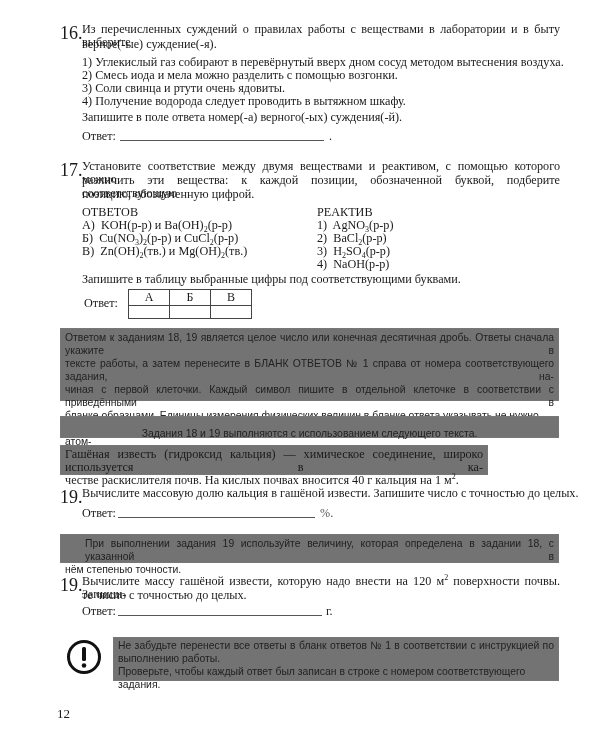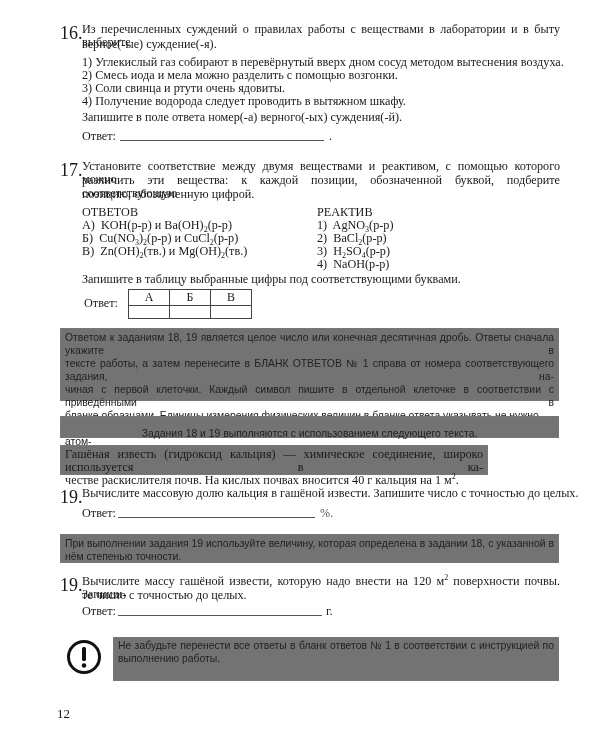--- a/index.html
+++ b/index.html
@@ -107,21 +107,21 @@
 
 <div>
   <span class="num" style="left:60px; top:487px;">19.</span>
   <div class="abs serif" style="left:82px; top:487px;">Вычислите массовую долю кальция в гашёной извести. Запишите число с точностью до целых.</div>
   <div class="abs serif" style="left:82px; top:507px;">Ответ:</div>
   <div class="abs serif" style="left:118px; top:505px; width:197px; height:13px; border-bottom:1px solid #555;"></div>
   <div class="abs serif" style="left:320px; top:507px; color:#555;">%.</div>
 </div>
 
 <div class="box sans" style="left:60px; top:534px; width:499px; height:29px; padding:2px 4px;">
-  <div class="just" style="text-align-last:justify;">При выполнении задания 19 используйте величину, которая определена в задании 18, с указанной в</div>
+  <div class="just" style="text-align-last:justify;margin-left:20px;">При выполнении задания 19 используйте величину, которая определена в задании 18, с указанной в</div>
   <div>нём степенью точности.</div>
 </div>
 
 <div>
   <span class="num" style="left:60px; top:575px;">19.</span>
   <div class="abs serif just chem" style="left:82px; top:575px; width:478px; text-align-last:justify;">Вычислите массу гашёной извести, которую надо внести на 120 м<sup>2</sup> поверхности почвы. Запиши-</div>
   <div class="abs serif" style="left:82px; top:589px;">те число с точностью до целых.</div>
   <div class="abs serif" style="left:82px; top:605px;">Ответ:</div>
   <div class="abs serif" style="left:118px; top:603px; width:204px; height:13px; border-bottom:1px solid #555;"></div>
   <div class="abs serif" style="left:326px; top:605px;">г.</div>
@@ -131,16 +131,17 @@
   <span class="abs" style="left:66px; top:639px; width:36px; height:36px;">
     <svg width="36" height="36" viewBox="0 0 36 36">
       <circle cx="18" cy="18" r="15.5" fill="none" stroke="#111" stroke-width="3"></circle>
       <rect x="16" y="8" width="4" height="14" rx="1.5" fill="#111"></rect>
       <circle cx="18" cy="26.5" r="2.3" fill="#111"></circle>
     </svg>
   </span>
   <div class="box sans" style="left:113px; top:637px; width:446px; height:44px; padding:1px 4px;">
     <div class="just" style="text-align-last:justify;">Не забудьте перенести все ответы в бланк ответов № 1 в соответствии с инструкцией по</div>
     <div>выполнению работы.</div>
+    <div>Проверьте, чтобы каждый ответ был записан в строке с номером соответствующего задания.</div>
   </div>
 </div>
 
 <div class="pagenum" style="left:57px; top:706px;">12</div>
 
 </body></html>

